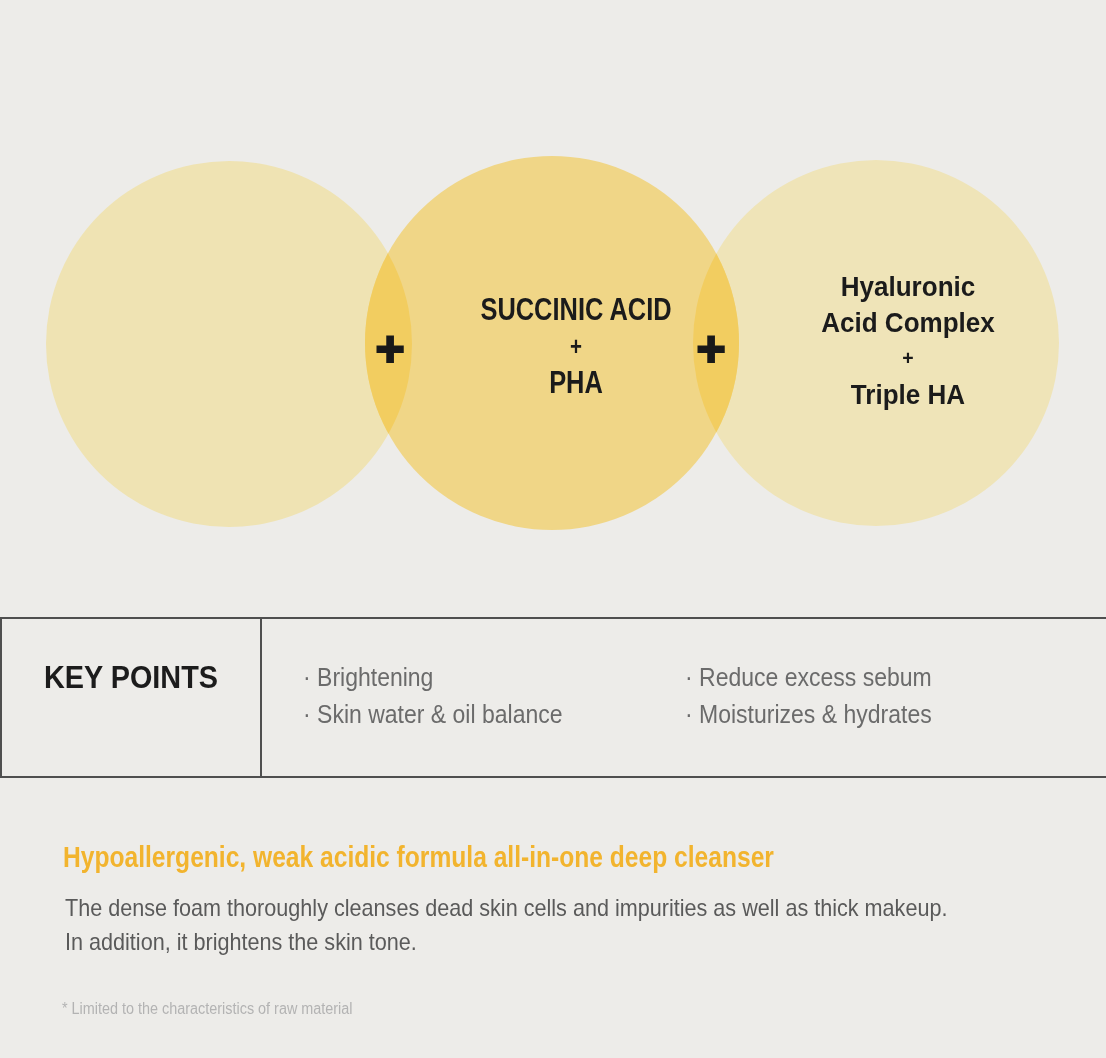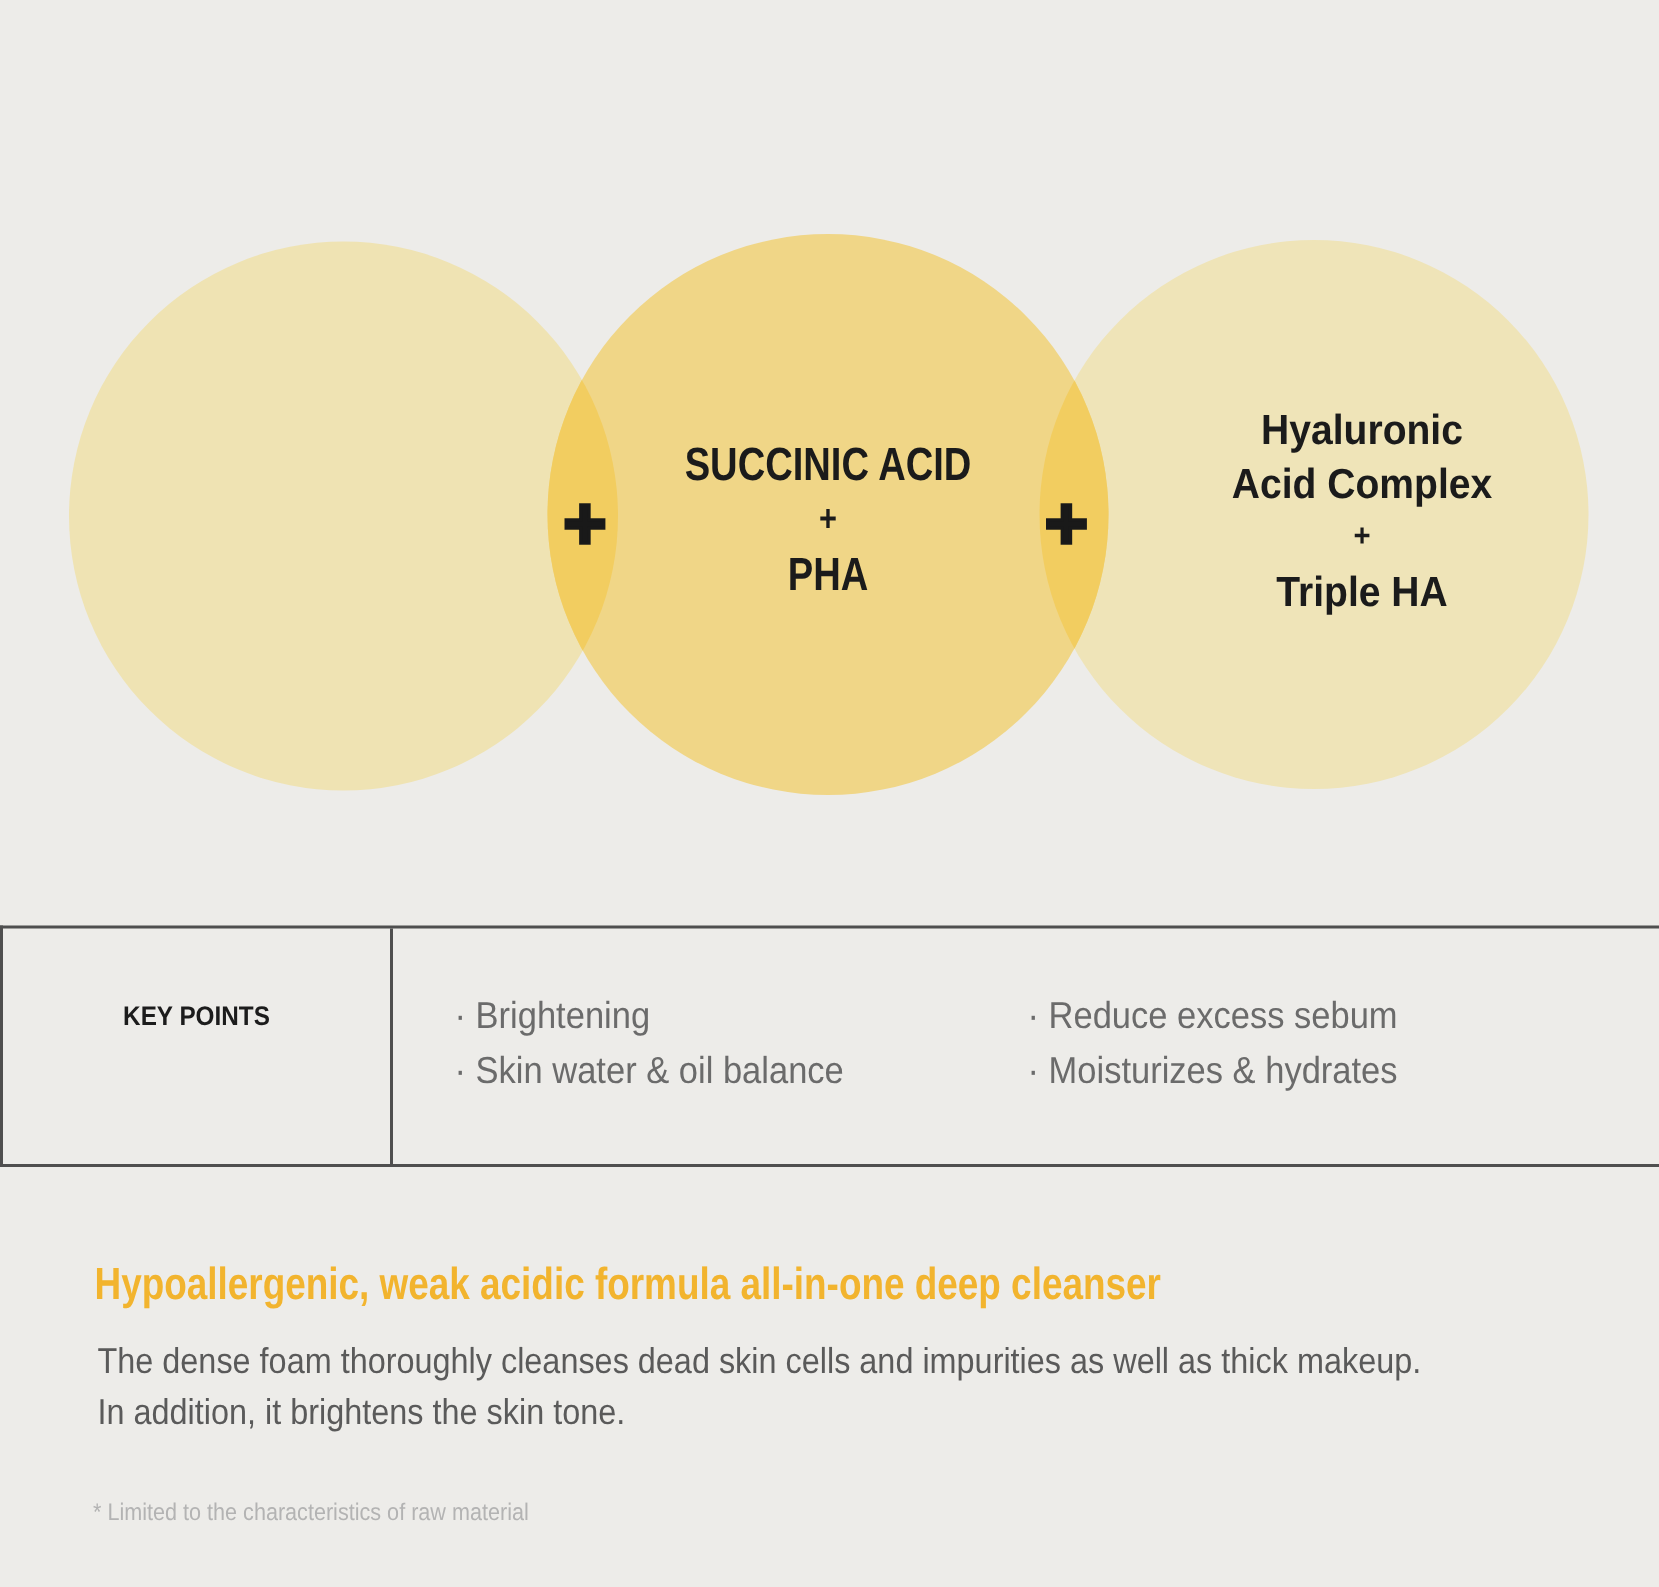--- a/index.html
+++ b/index.html
@@ -21,21 +21,21 @@
     transform: translate(-50%, -50%);
     text-align: center;
     color: #1b1b1b;
     white-space: nowrap;
   }
   .cond { display: block; transform-origin: 50% 50%; }
 
   .label-left { left: 229px; top: 344px; font-size: 34px; font-weight: 700; }
   .label-left .cond { transform: scaleX(0.78); }
 
-  .label-mid { left: 552px; top: 346px; font-weight: 700; }
+  .label-mid { left: 576px; top: 346px; font-weight: 700; }
   .label-mid .cond { transform: scaleX(0.82); }
   .label-mid .l-big   { font-size: 31px; line-height: 37px; }
   .label-mid .l-plus  { font-size: 25px; line-height: 36px; font-weight: 600; }
 
   .label-right { left: 908px; top: 342px; font-weight: 600; }
   .label-right .cond { transform: scaleX(0.93); }
   .label-right .r-big  { font-size: 28px; line-height: 36px; }
   .label-right .r-plus { font-size: 21px; line-height: 34px; }
   .label-right .r-last { font-size: 28px; line-height: 40px; }
 
@@ -64,21 +64,21 @@
   .kp-divider {
     position: absolute;
     left: 258px; top: 0;
     width: 2px; height: 100%;
     background: #4f4f4f;
   }
   .kp-title-cell {
     position: absolute;
     left: 0; top: 40px; width: 258px;
     text-align: center;
-    font-size: 18px;
+    font-size: 32px;
     font-weight: 700;
     line-height: 37px;
     color: #1c1c1c;
     white-space: nowrap;
   }
   .kp-title-cell .cond { transform: scaleX(0.9); }
   .kp-col {
     position: absolute;
     top: 40px;
     font-size: 25px;

